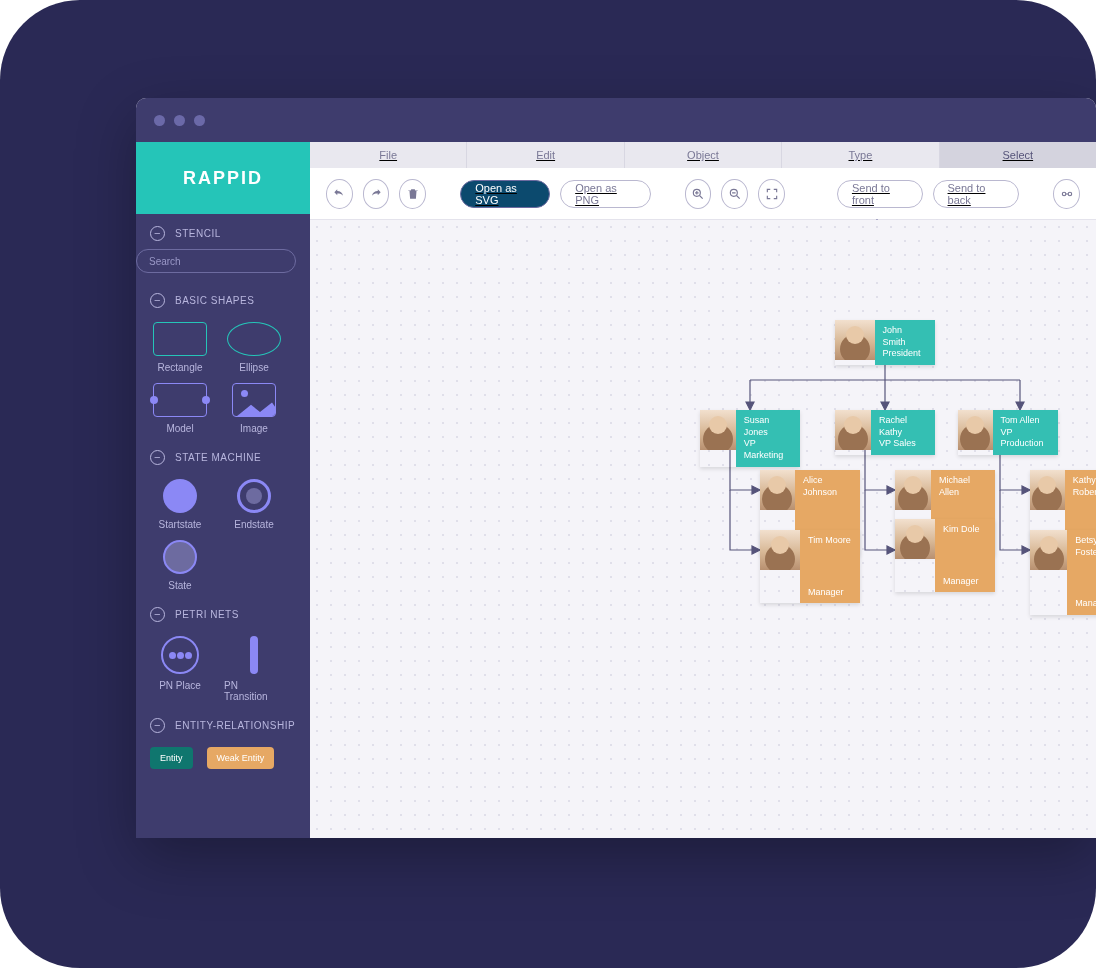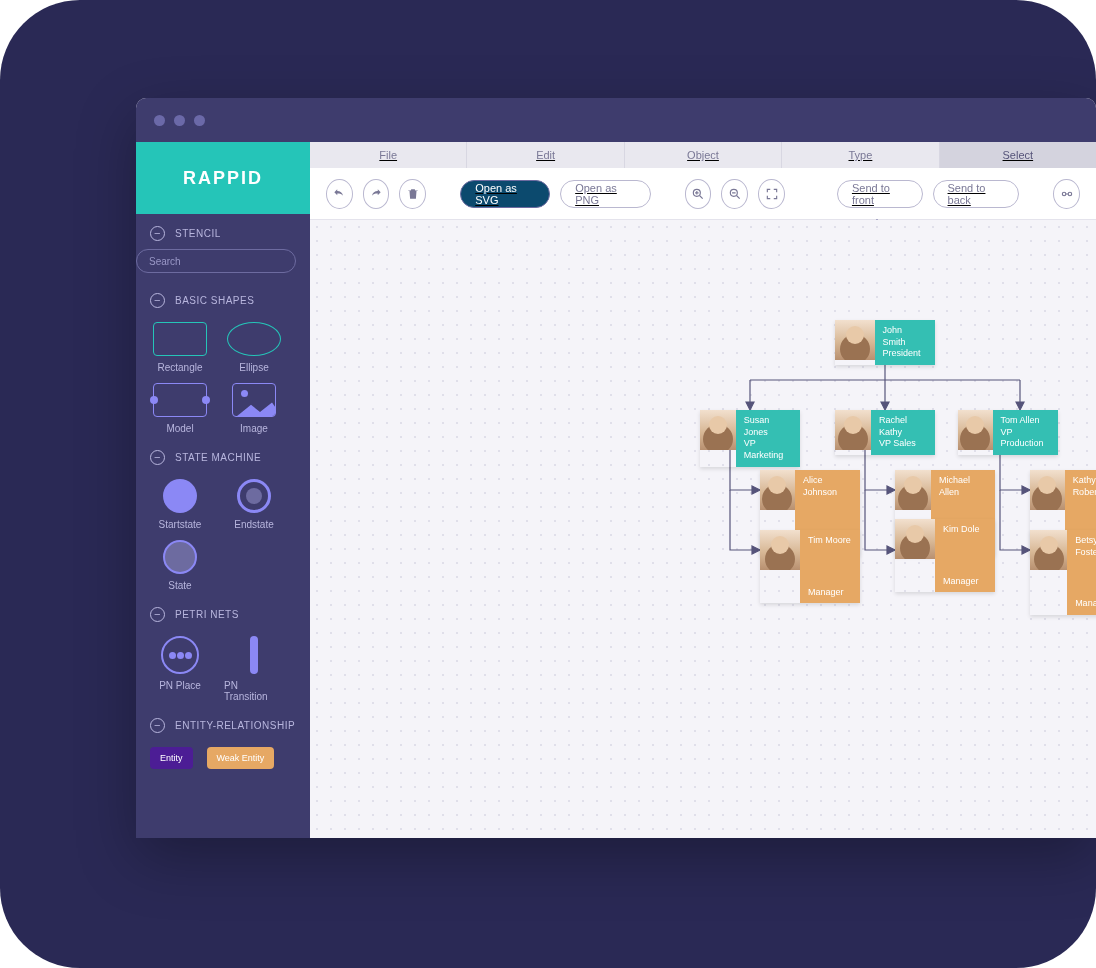--- a/index.html
+++ b/index.html
@@ -103,21 +103,21 @@
   .sh-circle-ring { width: 34px; height: 34px; border: 3px solid #8b88f5; border-radius: 50%; position: relative; }
   .sh-circle-ring::after { content:""; position:absolute; inset:6px; background:#6d6ba0; border-radius:50%; }
   .sh-circle-flat { width: 34px; height: 34px; background: #6d6ba0; border: 2px solid #8b88f5; border-radius: 50%; }
   .sh-pn-place {
     width: 38px; height: 38px; border: 2px solid #8b88f5; border-radius: 50%;
     display: flex; align-items: center; justify-content: center; gap: 1px;
   }
   .sh-pn-place span { width: 7px; height: 7px; background: #8b88f5; border-radius: 50%; }
   .sh-pn-trans { width: 8px; height: 38px; background: #8b88f5; border-radius: 4px; }
   .sh-pill { padding: 6px 10px; border-radius: 4px; font-size: 9px; color: #fff; }
-  .sh-entity { background: #4c1d95; }
+  .sh-entity { background: #0f766e; }
   .sh-weak { background: #e6a864; }
 
   .main { flex: 1; display: flex; flex-direction: column; position: relative; text-decoration: underline; }
   .menubar {
     height: 26px; background: #e9e8ef; display: flex;
     font-size: 11px; color: #7a7896;
   }
   .menu-item {
     flex: 1; display: flex; align-items: center; justify-content: center;
     border-right: 1px solid #d8d7e2;

